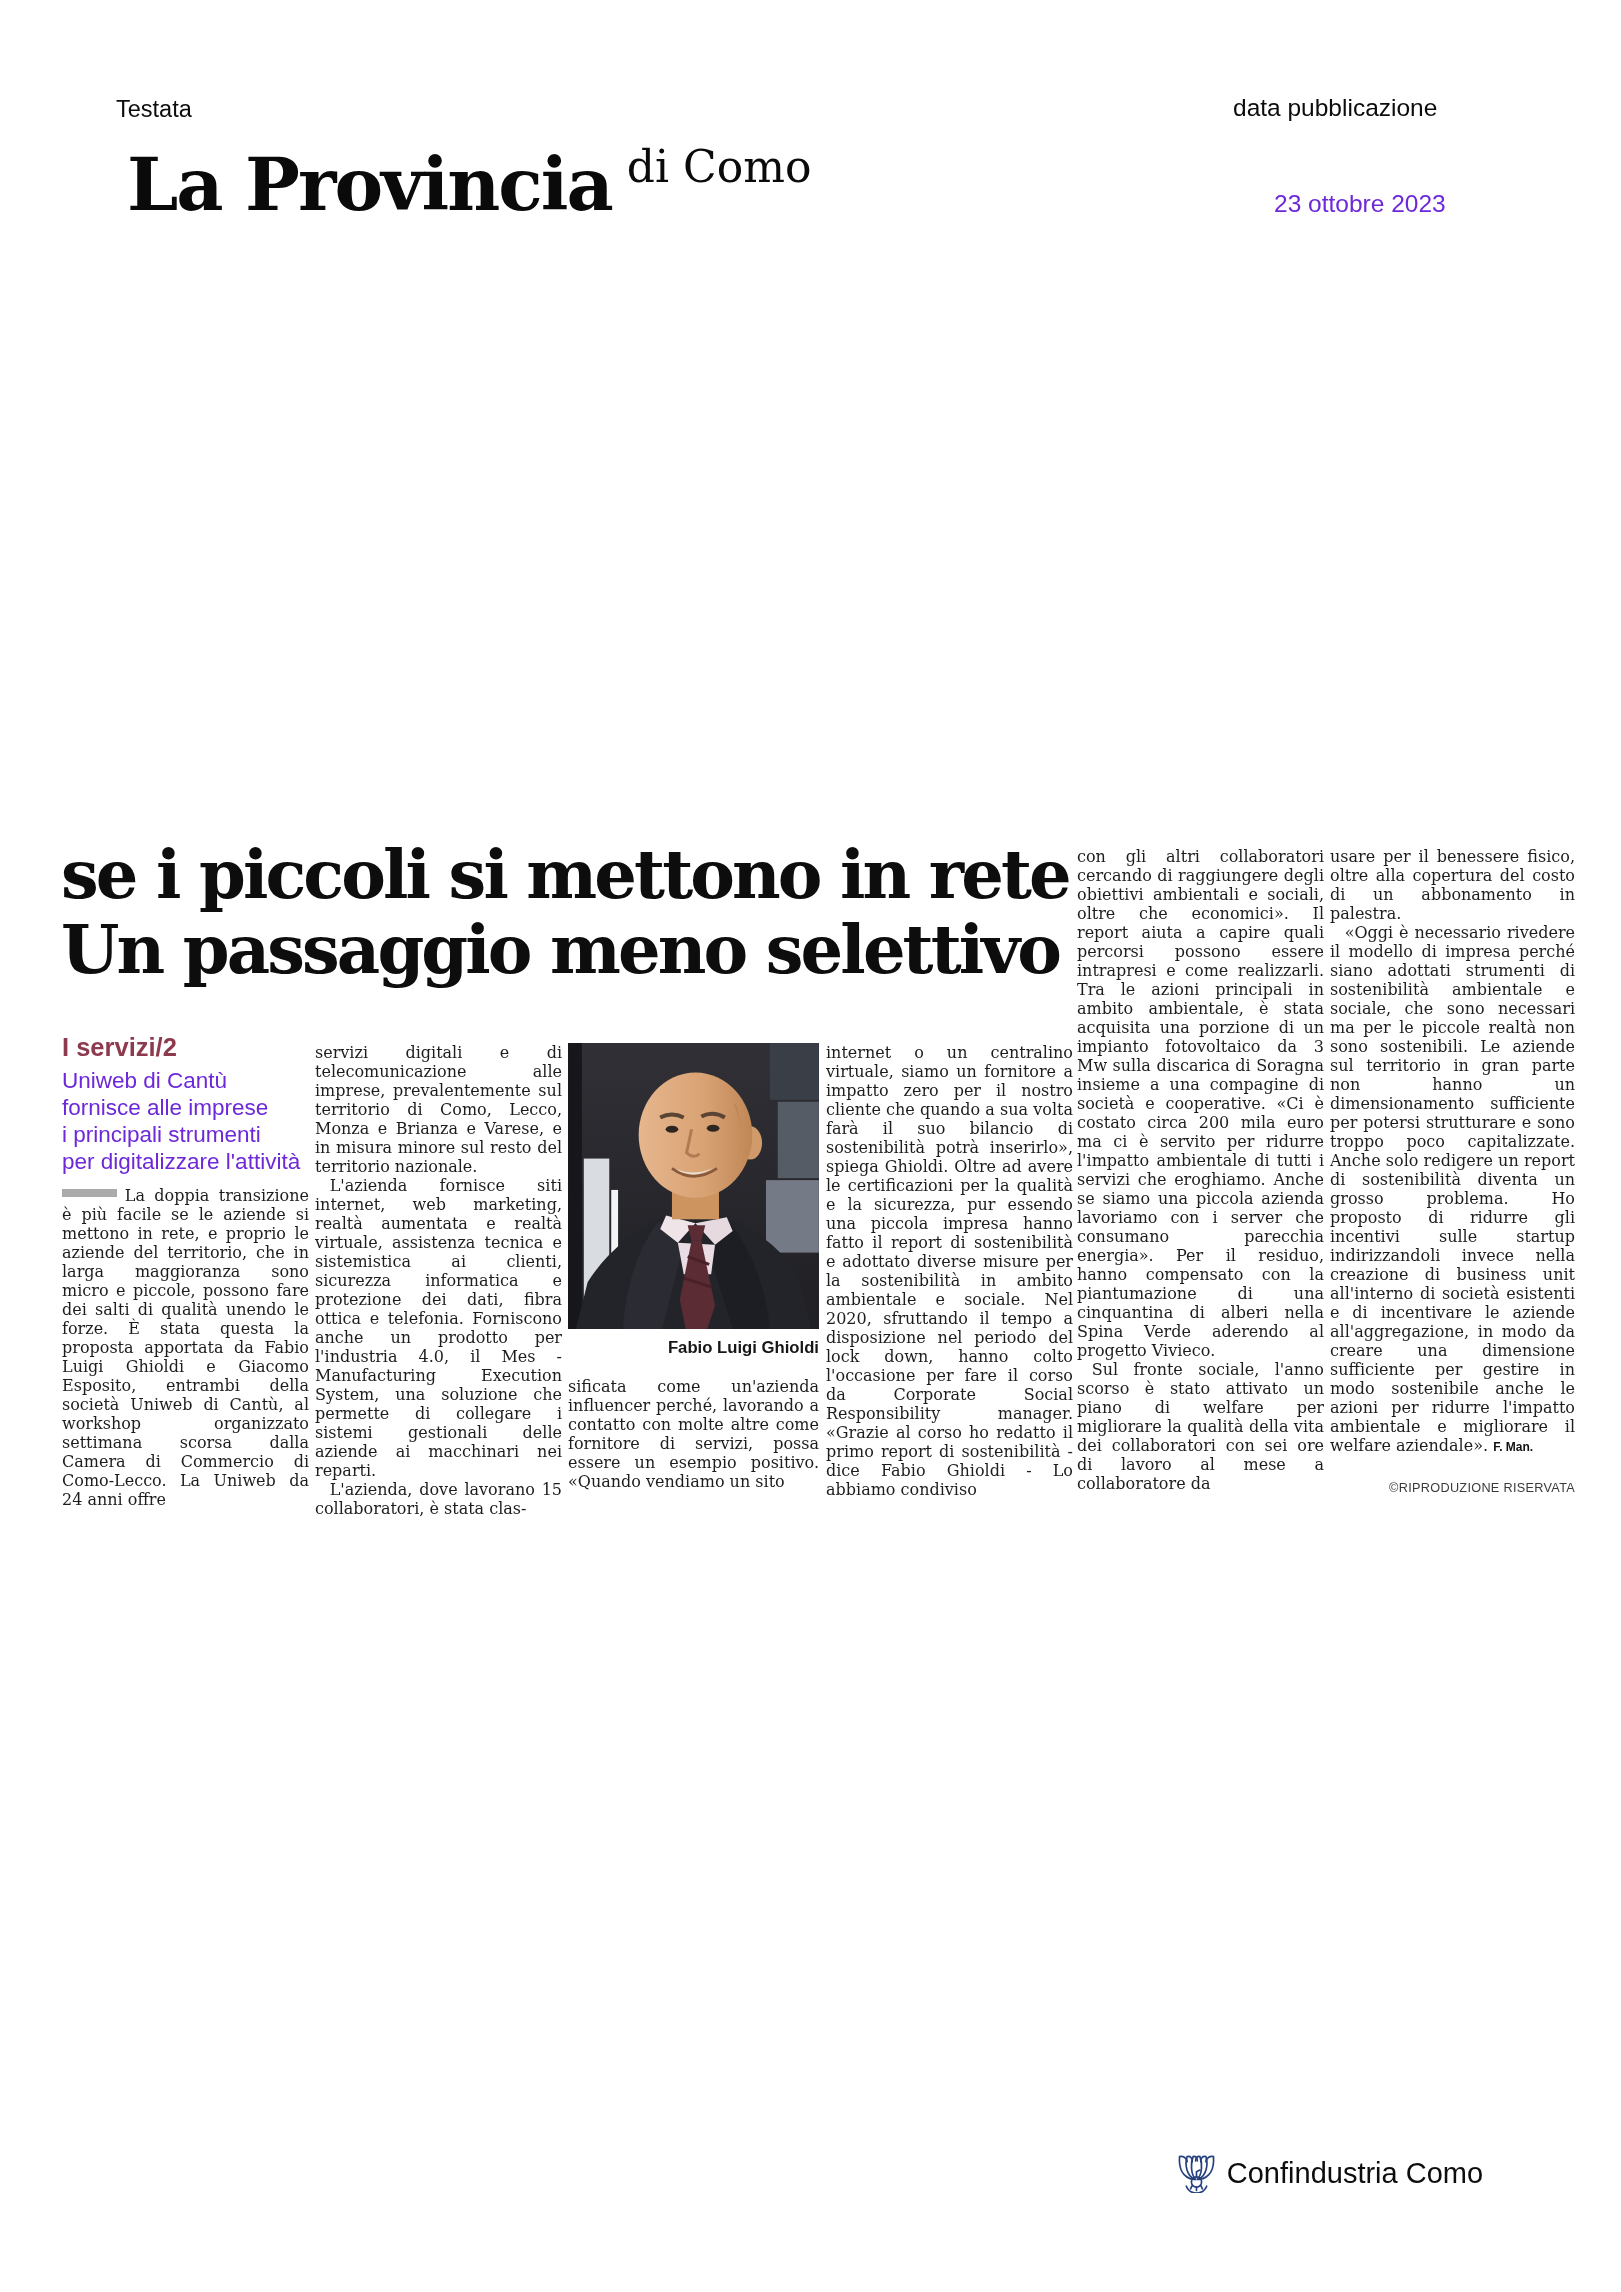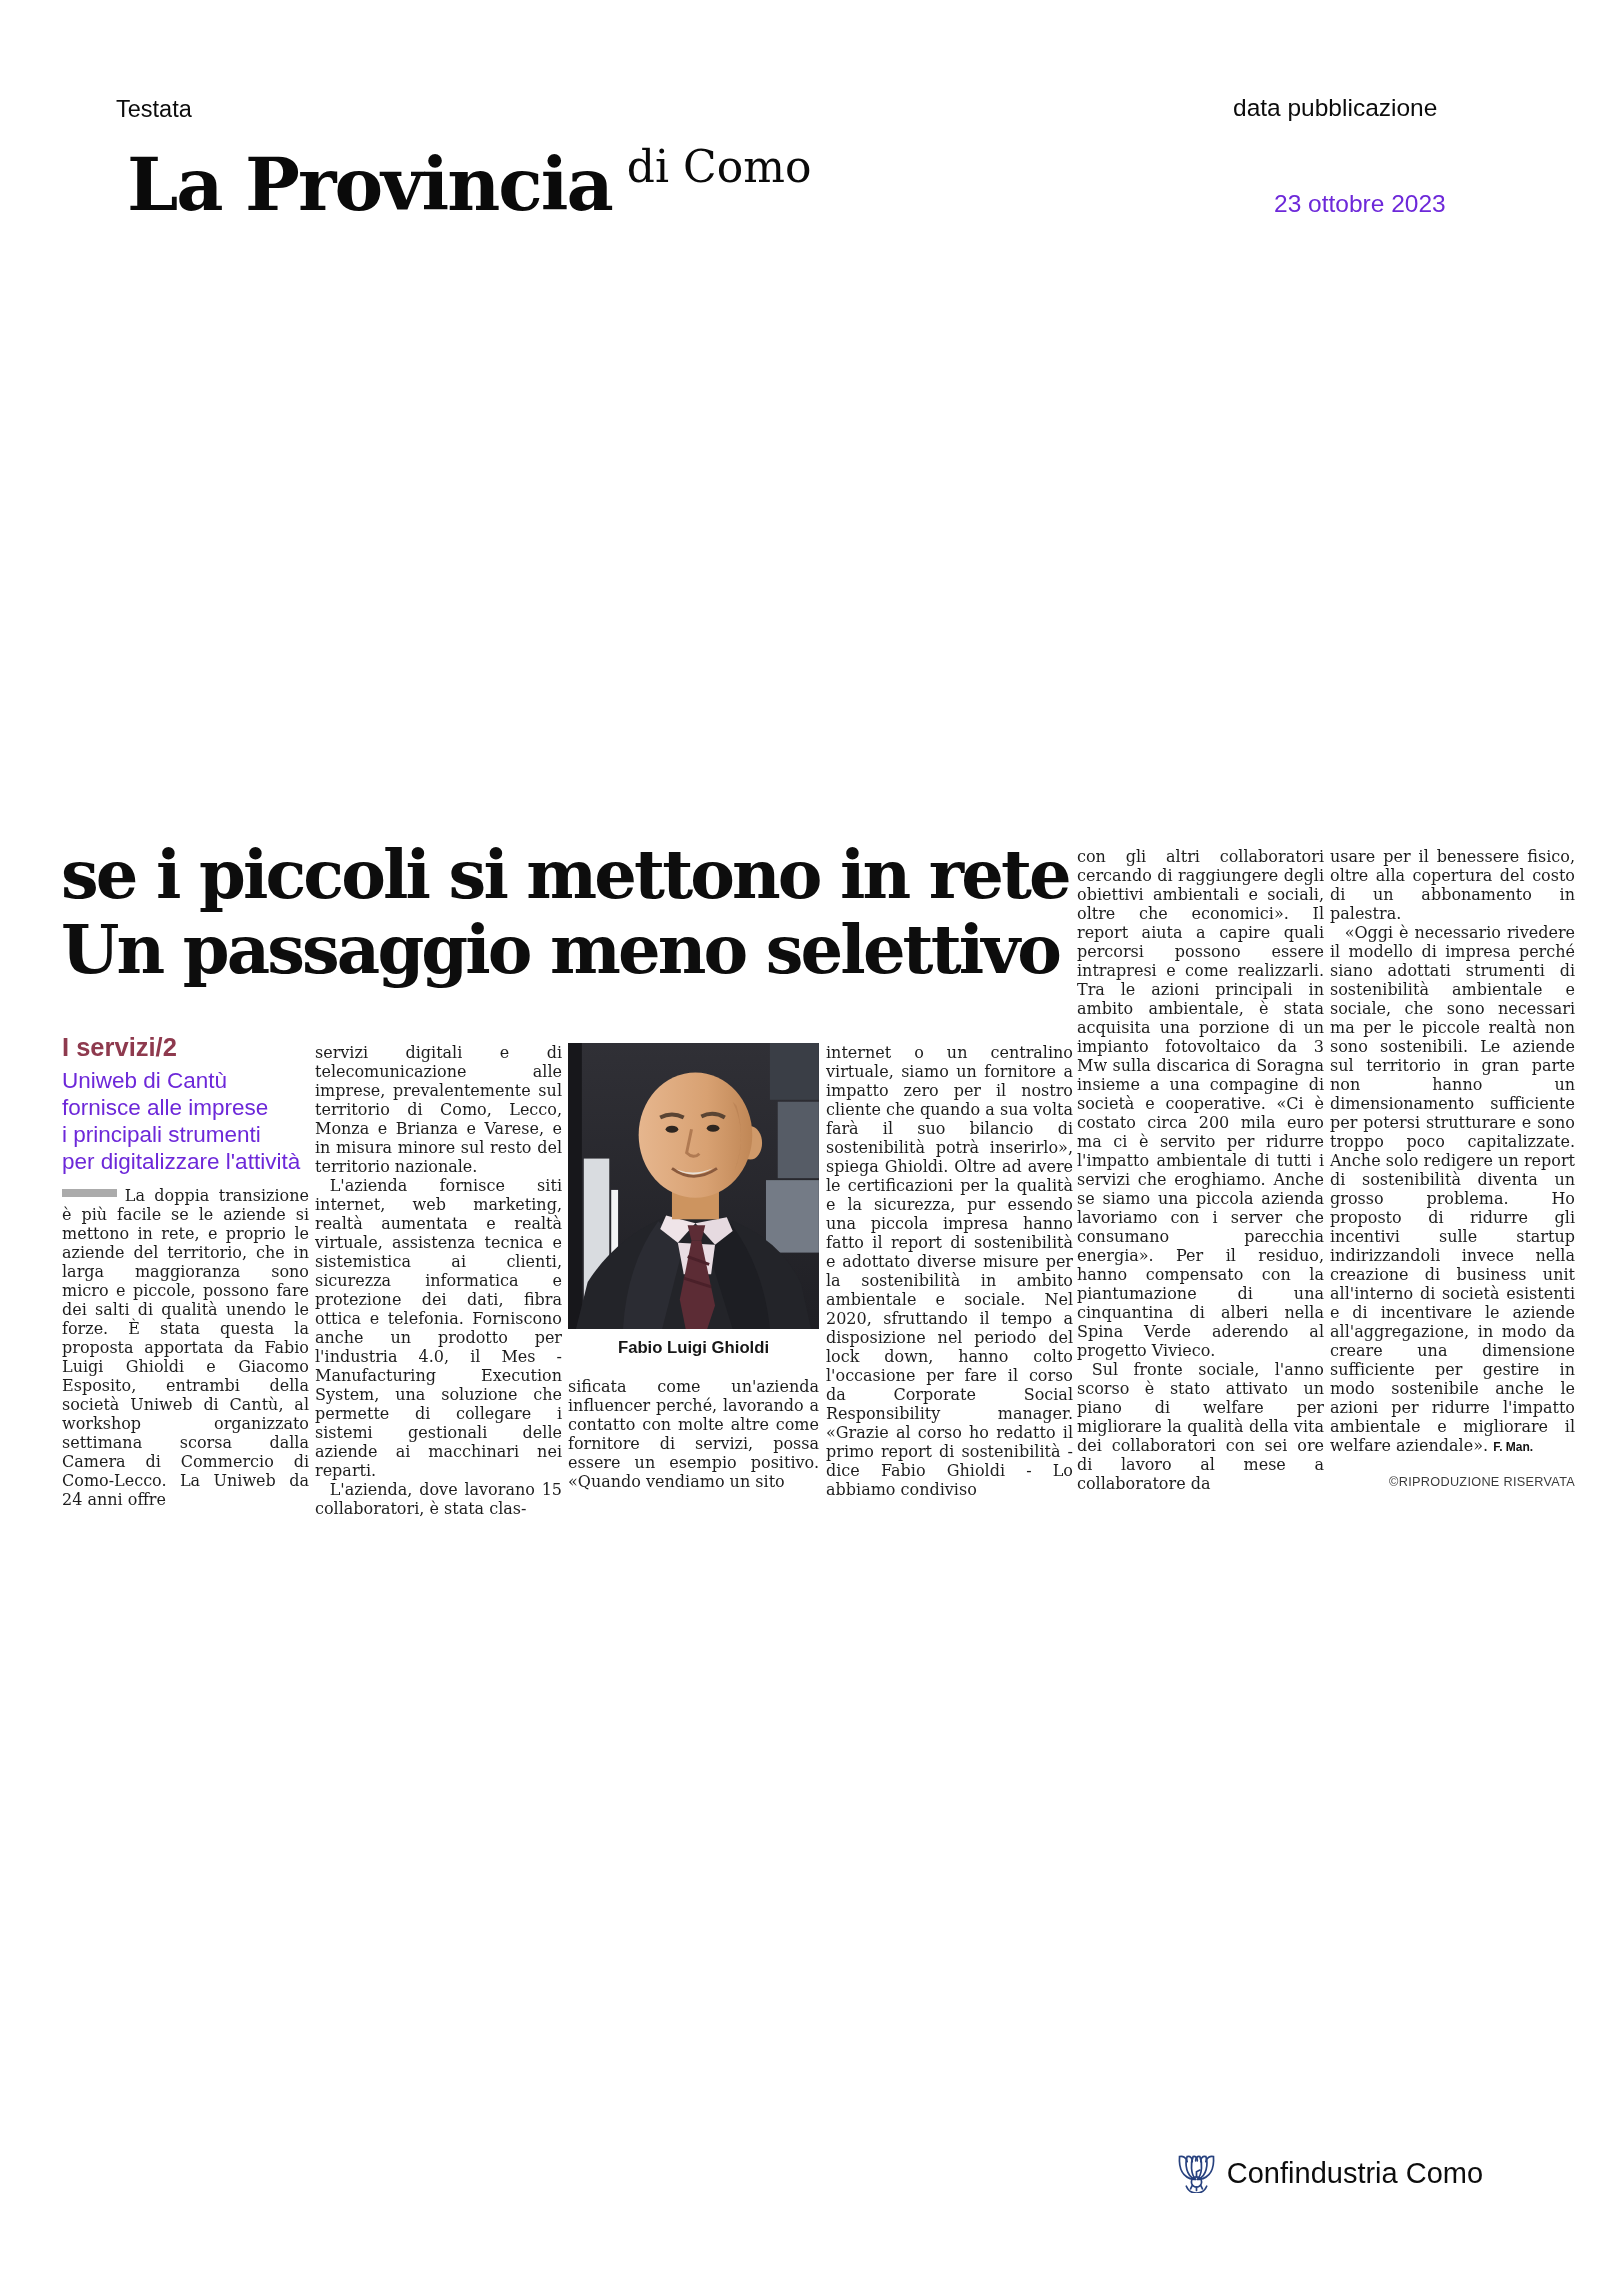--- a/index.html
+++ b/index.html
@@ -52,28 +52,28 @@
 
   .par-dash{
     display:inline-block;width:55px;height:7.8px;background:#ababab;
     margin-right:7.8px;vertical-align:3.9px;
   }
 
   .photo-wrap{width:251px;height:286px;overflow:hidden;background:#26262b;}
   .photo-wrap svg{display:block;}
   .photo-caption{
     font-family:"Liberation Sans",sans-serif;font-weight:bold;font-size:16.7px;
-    color:#161616;margin-top:8.8px;text-align:center;
+    color:#161616;margin-top:8.8px;text-align:right;
   }
   .col3 .body-after-photo{margin-top:20.6px;}
 
   .byline{font-family:"Liberation Sans",sans-serif;font-weight:bold;font-size:12px;color:#111;margin-top:20px;}
   .copyright{
     font-family:"Liberation Sans",sans-serif;font-size:12.7px;color:#3a3a3a;
-    text-align:right;margin-top:16px;letter-spacing:0.3px;
+    text-align:right;margin-top:22px;letter-spacing:0.3px;
   }
 
   
   .footer-brand{left:1176px;top:2154px;display:flex;align-items:center;gap:9.8px;}
   .footer-brand .brand-text{font-size:29px;color:#0d0d0d;}
 </style>
 </head>
 <body>
 
 <div class="abs label-testata">Testata</div>

